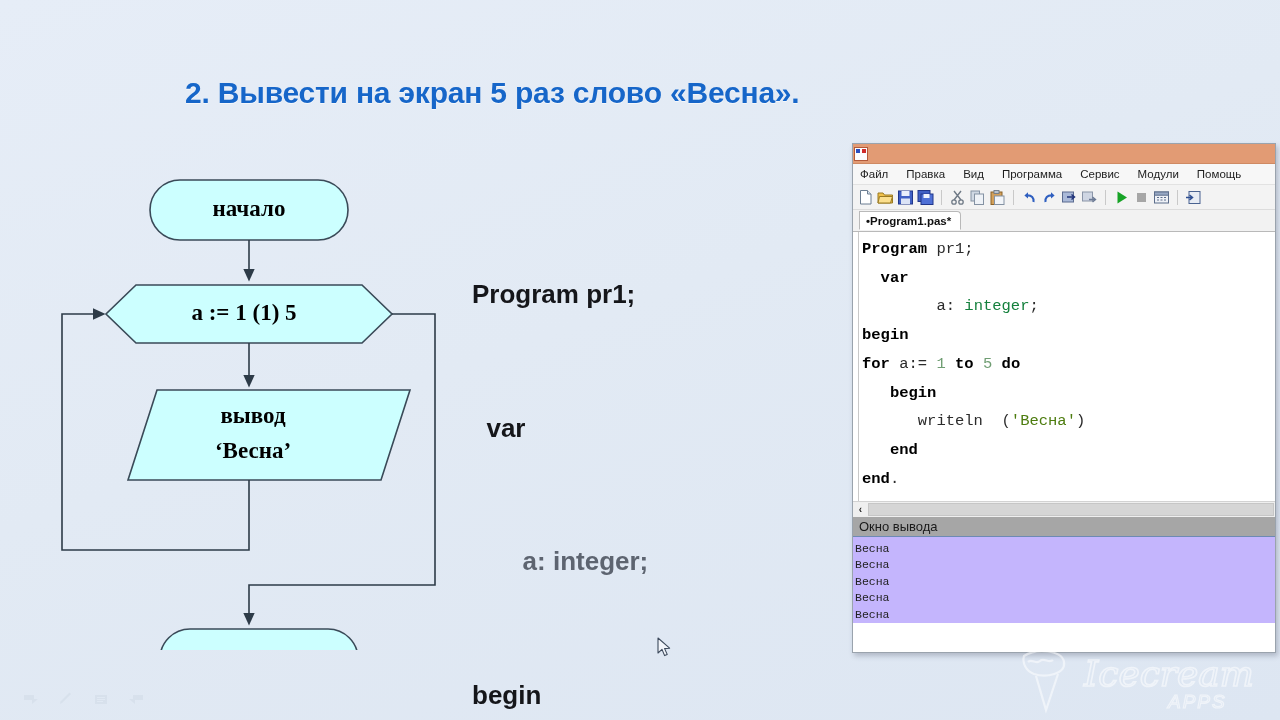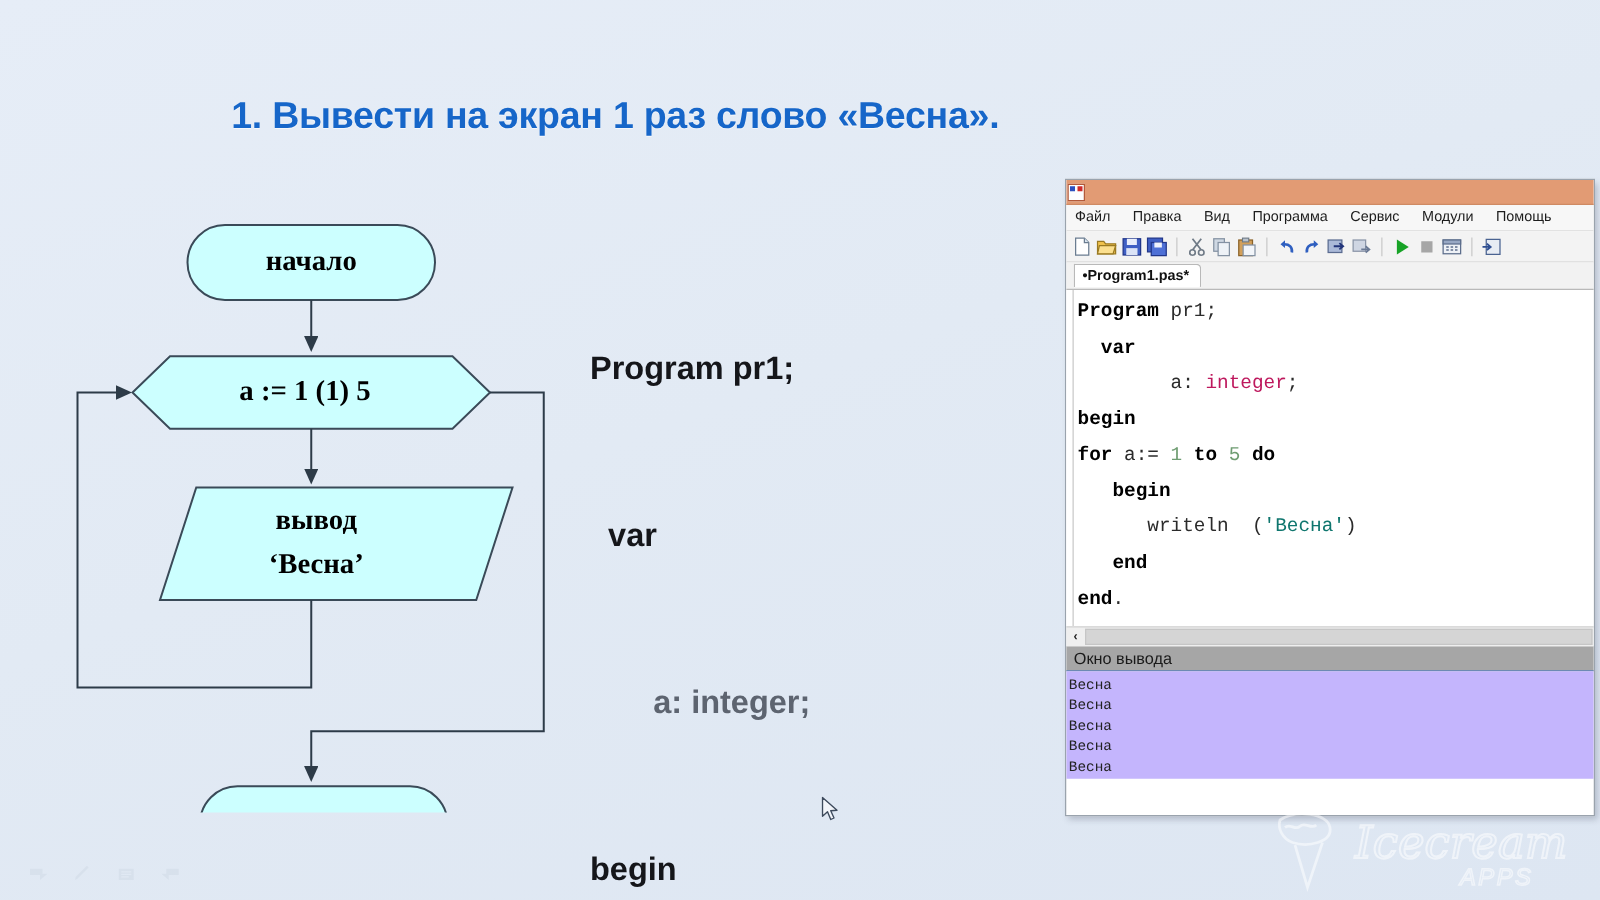--- a/index.html
+++ b/index.html
@@ -113,23 +113,23 @@
     border-right:1px solid #c9c9c9; background:#fff;
   }
   #ide-code {
     position:absolute; left:9px; top:3px; right:0;
     font-family:"Liberation Mono", monospace;
     font-size:15.5px; line-height:28.7px;
     color:#111; white-space:pre;
   }
   #ide-code .kw { font-weight:bold; color:#000; }
   #ide-code .id { color:#2b2b2b; }
-  #ide-code .typ { color:#be185d;margin-top:48px; }
+  #ide-code .typ { color:#15803d;margin-top:48px; }
   #ide-code .num { color:#6f9d72; }
-  #ide-code .str { color:#0f766e; }
+  #ide-code .str { color:#4d7c0f; }
 
   #ide-hscroll {
     height:16px; background:#efefef;
     border-top:1px solid #d2d2d2;
     display:flex; align-items:center;
     position:relative;
   }
   #ide-hscroll .arrow {
     width:15px; height:15px; display:flex; align-items:center; justify-content:center;
     font-size:10px; color:#222; font-weight:bold;
@@ -164,21 +164,21 @@
     position:absolute; right:14px; bottom:6px;
     width:250px; height:68px; opacity:.55; pointer-events:none;
   }
 
   
   #mouse-cursor { position:absolute; left:657px; top:637px; width:16px; height:22px; }
 </style>
 </head>
 <body>
 
-<div id="slide-title">1. Вывести на экран 1 раз слово «Весна».</div>
+<div id="slide-title">2. Вывести на экран 5 раз слово «Весна».</div>
 
 <div id="flowchart">
   <svg width="420" height="500" viewBox="0 0 420 500">
     <defs>
       <marker id="arrow" markerWidth="9" markerHeight="9" refX="4.5" refY="3.6" orient="auto">
         <path d="M0,0 L8,3.6 L0,7.2 z" fill="#2d3b48"></path>
       </marker>
     </defs>
 
     <g>

